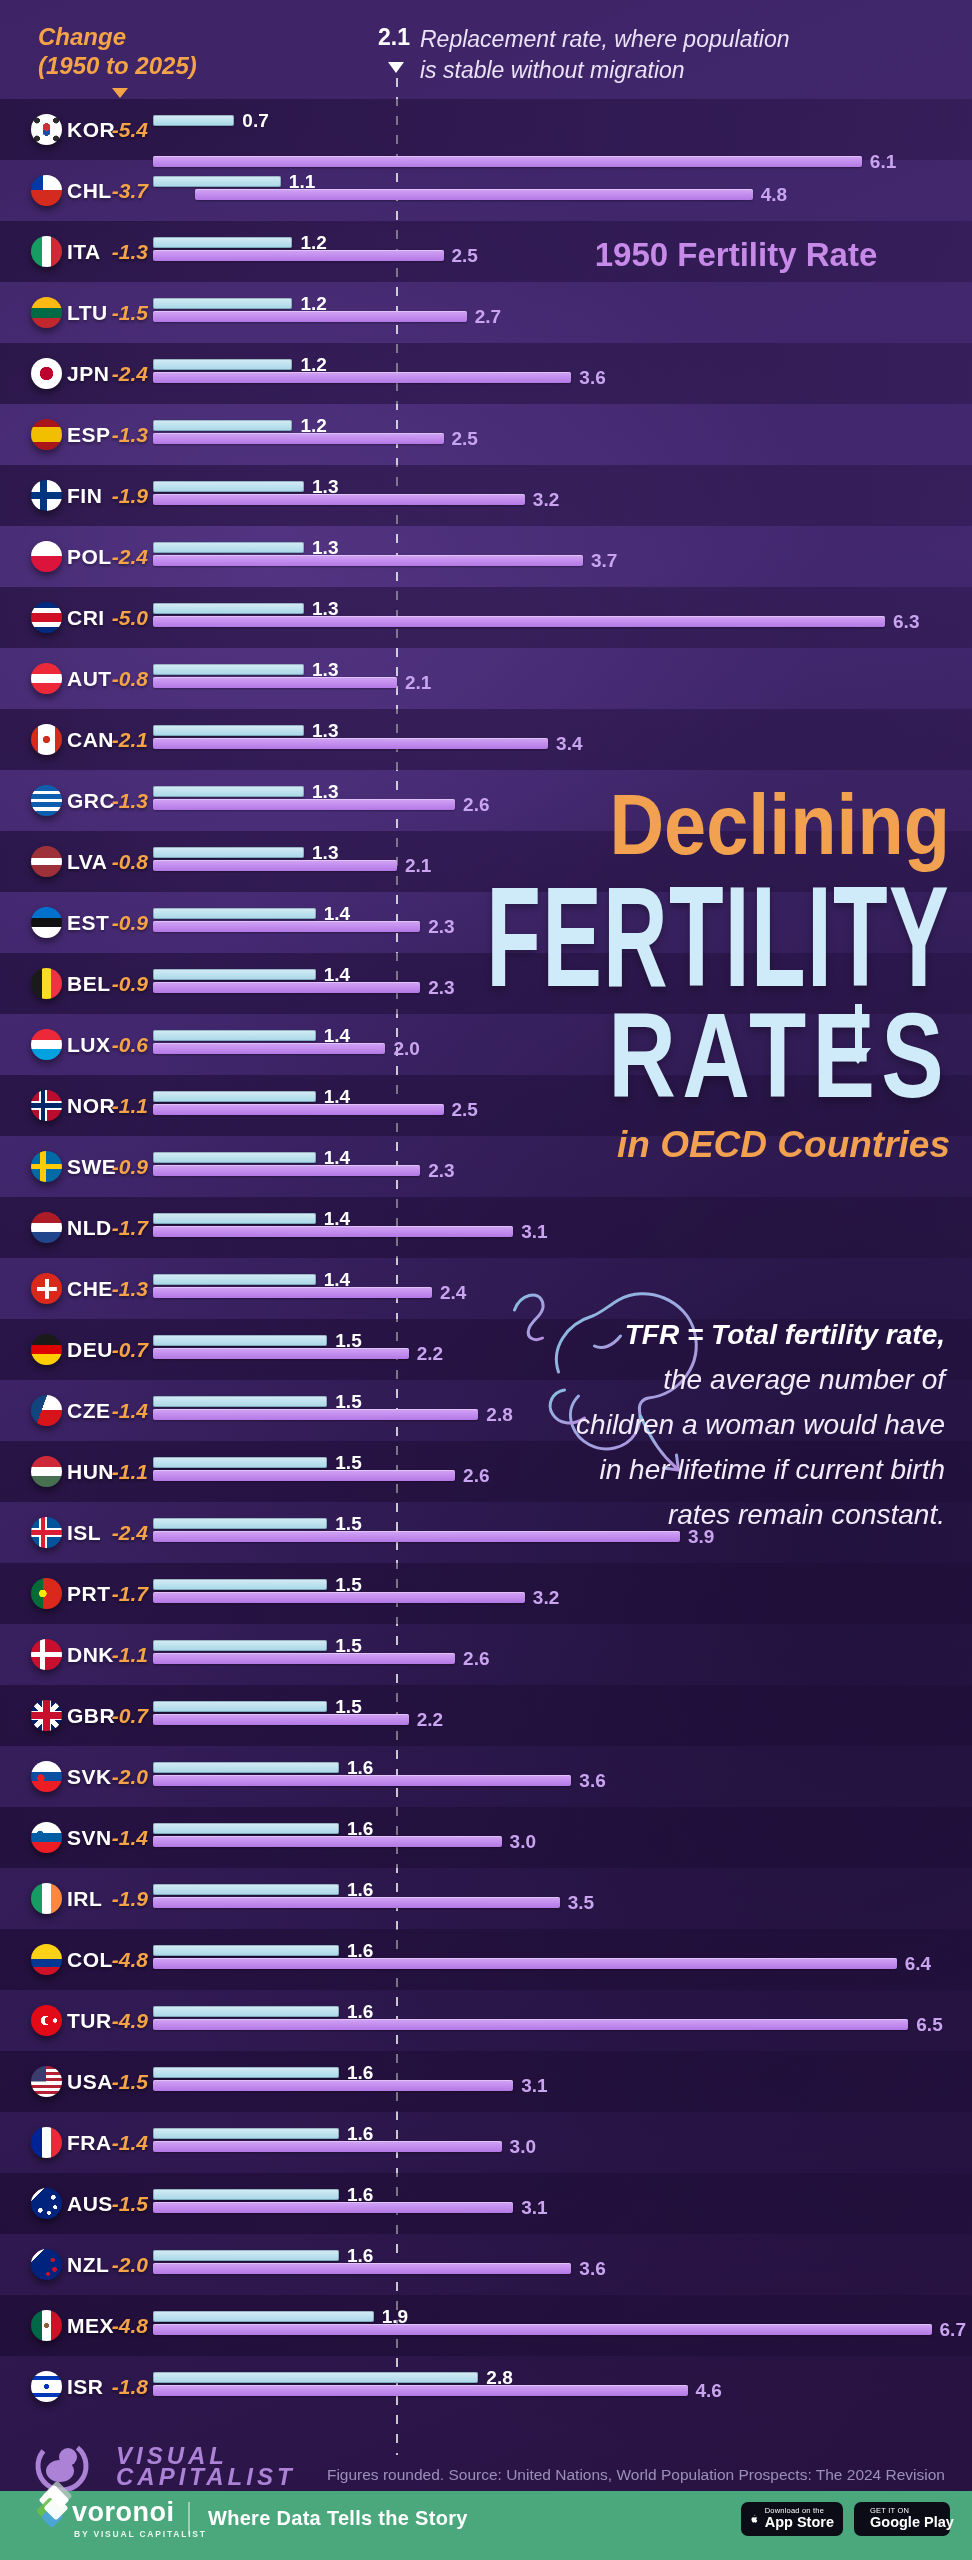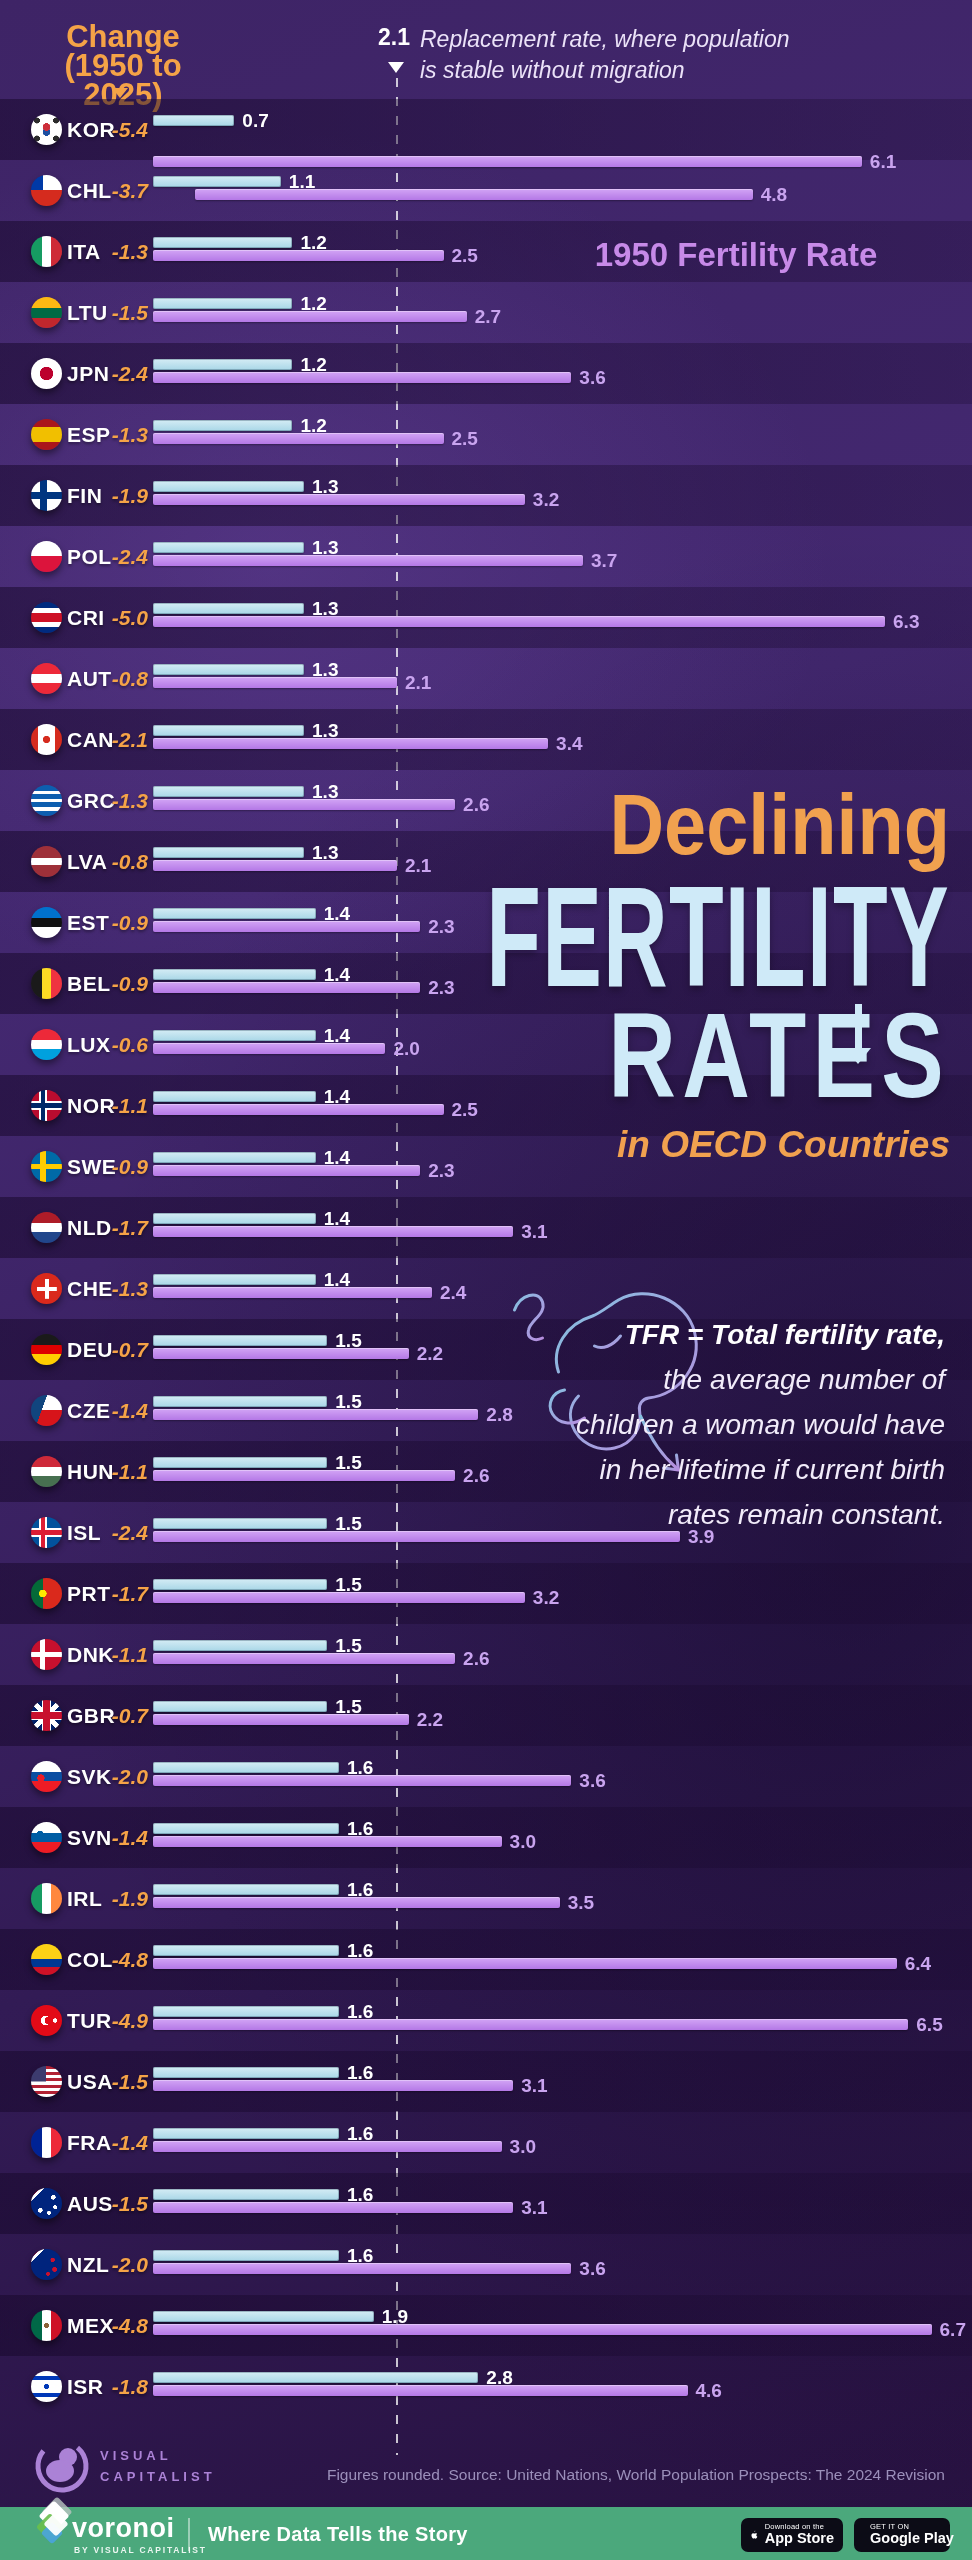--- a/index.html
+++ b/index.html
@@ -7,22 +7,22 @@
   .poster{position:relative;width:972px;height:2560px;overflow:hidden;
     font-family:"Liberation Sans",sans-serif;
     background:
       radial-gradient(900px 700px at 28% 22%, rgba(125,85,185,.28), transparent 62%),
       radial-gradient(1100px 1400px at 88% 60%, rgba(12,4,30,.45), transparent 72%),
       linear-gradient(158deg,#3e2466 0%,#432870 34%,#321b55 68%,#271140 100%);}
   
   .dashline{position:absolute;left:396px;top:78px;height:2377px;width:2px;opacity:.75;
     background:repeating-linear-gradient(180deg,#fff 0 9px,transparent 9px 19px);z-index:0;}
   
-  .change-label{position:absolute;left:38px;top:22px;width:170px;text-align:center;
-    color:#f5a347;font-weight:700;font-size:31px;line-height:29px;}
+  .change-label{position:absolute;left:38px;top:22px;width:170px;text-align:left;
+    color:#f5a347;font-style:italic;font-weight:700;font-size:24px;line-height:29px;}
   .tri{position:absolute;width:0;height:0;border-left:8px solid transparent;border-right:8px solid transparent;}
   .tri-orange{left:112px;top:88px;border-top:10px solid #f5a347;}
   .tri-white{left:388px;top:62px;border-top:11px solid #fff;}
   .repl-val{position:absolute;left:352px;top:24px;width:58px;text-align:right;
     color:#fff;font-weight:700;font-size:23px;}
   .repl-note{position:absolute;left:420px;top:24px;color:#ebe2f8;font-style:italic;
     font-weight:500;font-size:23px;line-height:31px;}
   
   .rows{position:absolute;left:0;top:99px;width:972px;z-index:1;}
   .row{position:absolute;left:0;width:972px;height:61px;}
@@ -61,23 +61,23 @@
   .title-arrow .shaft{width:7px;height:44px;background:#cfeaf8;margin-left:10px;}
   .title-arrow .head{width:0;height:0;border-left:13px solid transparent;border-right:13px solid transparent;
     border-top:16px solid #cfeaf8;}
   
   .tfr{position:absolute;right:27px;top:1312px;width:420px;text-align:right;z-index:2;
     font-style:italic;font-size:28px;line-height:45px;color:#f2ecfa;font-weight:500;}
   .tfr .b{font-weight:700;color:#fff;}
   .baby{position:absolute;left:498px;top:1276px;z-index:1;}
   
   .vc-logo{position:absolute;left:34px;top:2438px;display:flex;align-items:center;z-index:2;}
-  .vc-text{margin-left:10px;color:#ab82d6;font-weight:700;font-size:13px;letter-spacing:4px;line-height:21px;}
+  .vc-text{margin-left:26px;color:#ab82d6;font-weight:700;font-size:24px;letter-spacing:4px;line-height:21px;font-style:italic;}
   .source{position:absolute;right:27px;top:2466px;color:#9b8fba;font-size:15.5px;z-index:2;}
-  .greenbar{position:absolute;left:0;bottom:0;width:972px;height:53px;background:#4ba87c;z-index:4;
+  .greenbar{position:absolute;left:0;bottom:0;width:972px;height:69px;background:#4ba87c;z-index:4;
     display:flex;align-items:center;padding-left:7px;}
   .vor-icon{position:absolute;left:30px;top:-12px;}
   .vor-text{position:absolute;left:72px;top:6px;color:#fff;font-weight:800;font-size:27px;letter-spacing:.5px;}
   .vor-sub{position:absolute;left:74px;top:38px;color:#eaf6f0;font-weight:700;font-size:8.5px;letter-spacing:1.8px;}
   .vor-div{position:absolute;left:188px;top:11px;width:2px;height:33px;background:rgba(255,255,255,.45);}
   .tagline{position:absolute;left:208px;top:16px;color:#fff;font-weight:700;font-size:20px;letter-spacing:.3px;}
   .badge{position:absolute;top:11px;height:34px;background:#0c0c16;border-radius:7px;
     display:flex;align-items:center;padding:0 9px;color:#fff;cursor:pointer;}
   .badge .bt{margin-left:7px;line-height:1.05;}
   .badge .small{font-size:7.5px;letter-spacing:.2px;}

